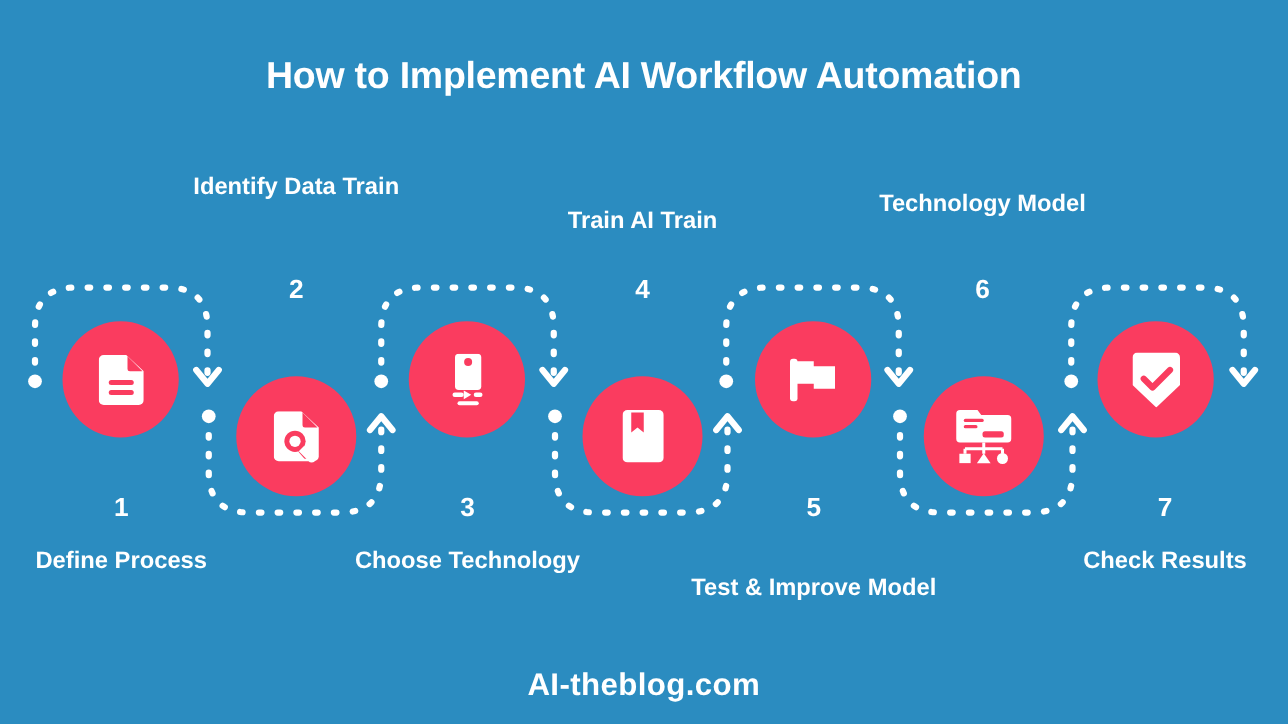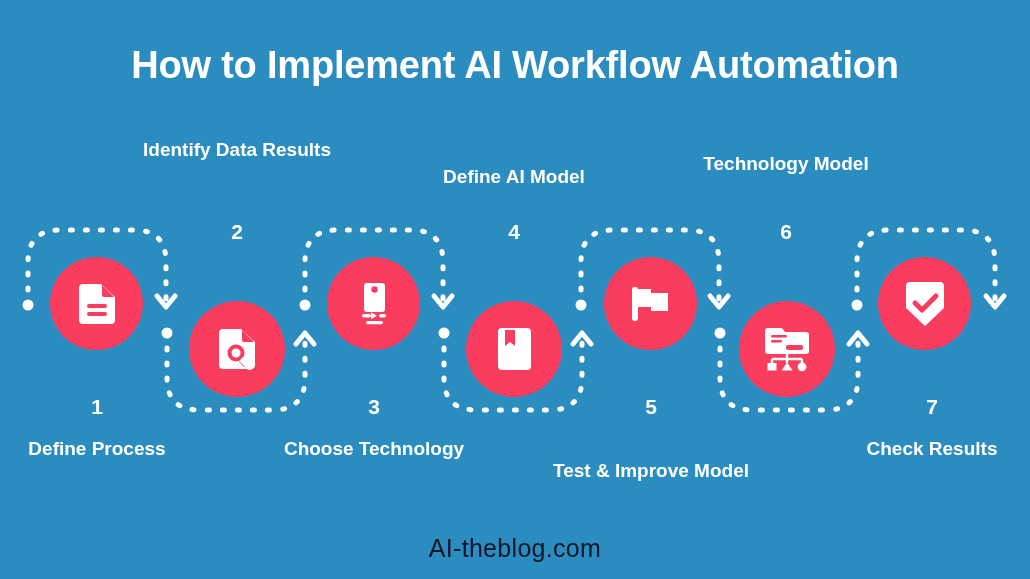--- a/index.html
+++ b/index.html
@@ -19,33 +19,33 @@
     height: 579px;
     background: #2b8cc0;
   }
   #title {
     position: absolute;
     left: 0;
     top: 44px;
     width: 1030px;
     text-align: center;
     color: #ffffff;
-    font-size: 38px;
+    font-size: 30px;
     font-weight: bold;
     letter-spacing: -0.2px;
   }
   #footer {
     position: absolute;
     left: 0;
     top: 534px;
     width: 1030px;
     text-align: center;
-    color: #0f172a;
+    color: #ffffff;
     font-size: 25px;
-    font-weight: normal;
+    font-weight: bold;
     letter-spacing: 0.3px;
   }
   
   #connectors {
     position: absolute;
     left: 0;
     top: 0;
     width: 1030px;
     height: 579px;
   }
@@ -149,21 +149,21 @@
           <path fill="#ffffff" d="M4,0 h18 l14,13 v23 a4,4 0 0 1 -4,4 h-28 a4,4 0 0 1 -4,-4 v-32 a4,4 0 0 1 4,-4 z"></path>
           <path fill="#fa3c5f" d="M23,1 v10 a2,2 0 0 0 2,2 h10 z"></path>
           <circle cx="17" cy="24" r="8.5" fill="#fa3c5f"></circle>
           <circle cx="17" cy="24" r="4.5" fill="#ffffff"></circle>
           <rect fill="#fa3c5f" x="21.5" y="28.5" width="5" height="10" rx="2.4" transform="rotate(-42 24 33.5)"></rect>
           <path fill="#ffffff" d="M23,30 l9,9 a3,3 0 0 1 -4,4 l-9,-9 z" transform="translate(1,-2)"></path>
         </svg>
       </span>
     </div>
     <div class="step-number" style="left:177px; top:220px;">2</div>
-    <div class="step-label" style="left:137px; top:136px;">Identify Data Results</div>
+    <div class="step-label" style="left:137px; top:136px;">Identify Data Train</div>
   </div>
 
   <div class="step">
     <div class="circle" style="left:327px; top:257px; width:93px; height:93px;">
       <span>
         <svg width="40" height="42" viewBox="0 0 40 42">
           <rect fill="#ffffff" x="10" y="0" width="21" height="29" rx="3"></rect>
           <circle cx="20.5" cy="6.5" r="3.2" fill="#fa3c5f"></circle>
           <rect fill="#ffffff" x="8" y="31" width="9" height="3.6" rx="1.8"></rect>
           <path fill="#ffffff" d="M17,29.3 l6,3.5 l-6,3.5 z"></path>
@@ -179,21 +179,21 @@
   <div class="step">
     <div class="circle" style="left:466px; top:301px; width:96px; height:96px;">
       <span>
         <svg width="33" height="42" viewBox="0 0 33 42">
           <rect fill="#ffffff" x="0" y="0" width="33" height="42" rx="4"></rect>
           <path fill="#fa3c5f" d="M7,2 h10 v16 l-5,-4 l-5,4 z"></path>
         </svg>
       </span>
     </div>
     <div class="step-number" style="left:454px; top:220px;">4</div>
-    <div class="step-label" style="left:414px; top:163px;">Define AI Model</div>
+    <div class="step-label" style="left:414px; top:163px;">Train AI Train</div>
   </div>
 
   <div class="step">
     <div class="circle" style="left:604px; top:257px; width:93px; height:93px;">
       <span>
         <svg width="42" height="42" viewBox="0 0 42 42">
           <rect fill="#ffffff" x="2" y="4" width="6" height="34" rx="2.4"></rect>
           <path fill="#ffffff" d="M7,6 h14 v4 h17 v18 h-17 v-4 h-14 z"></path>
         </svg>
       </span>

